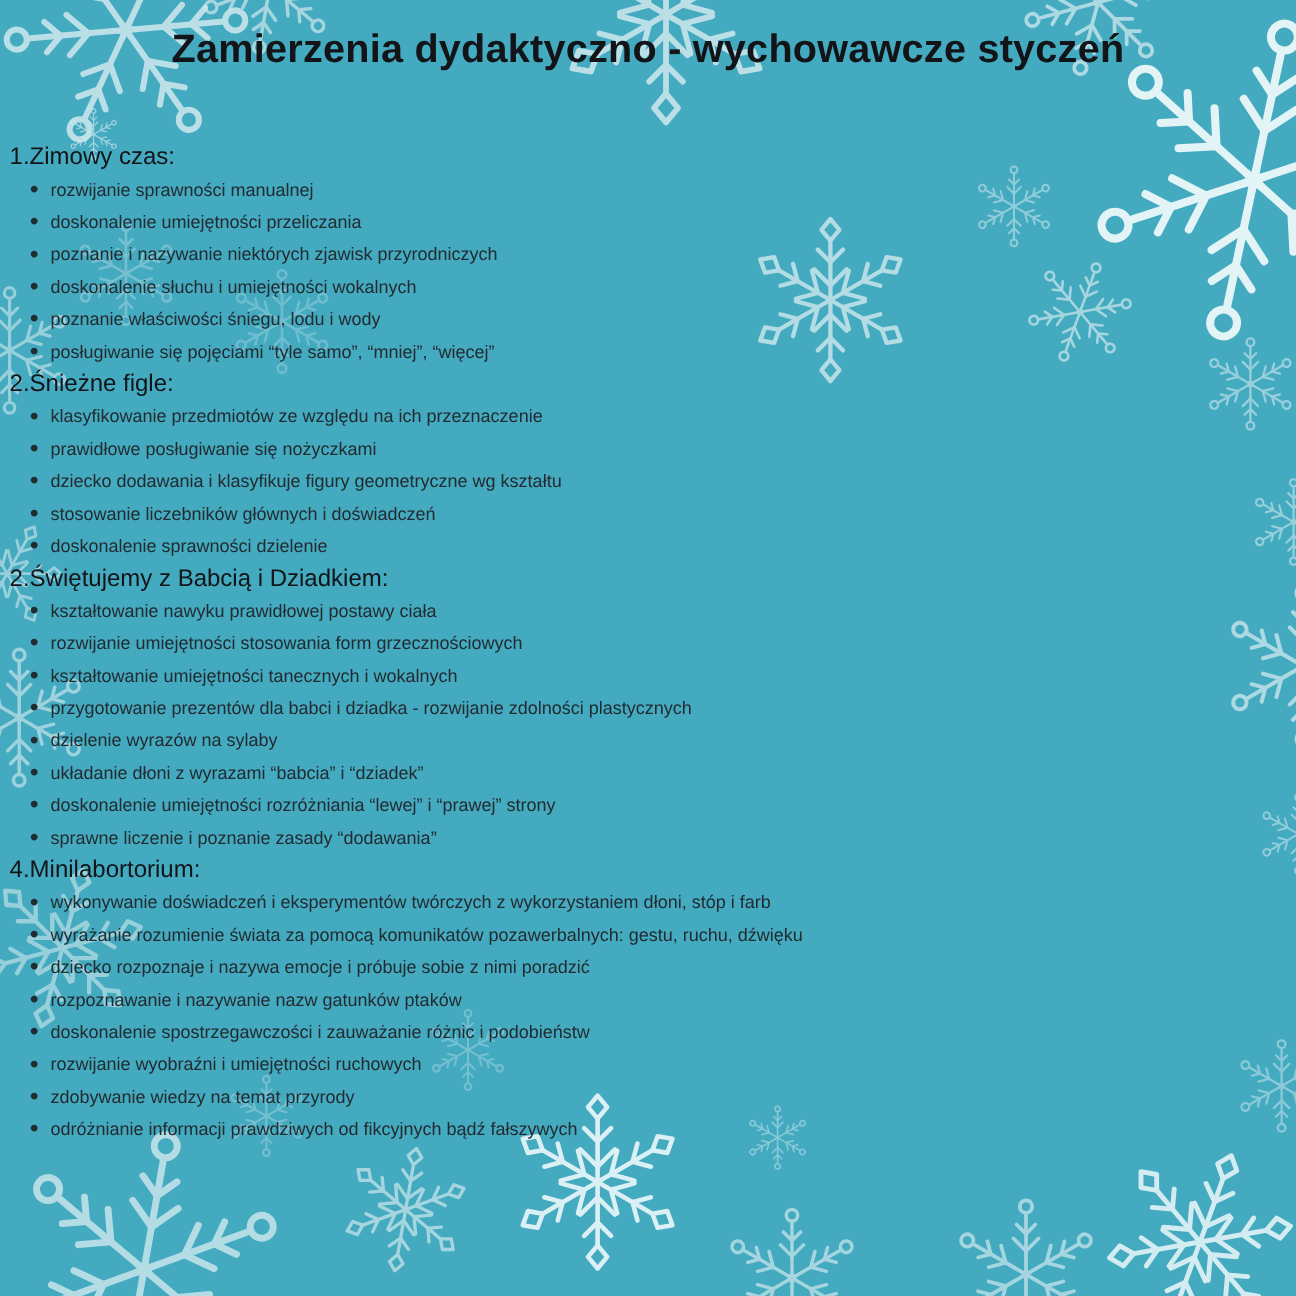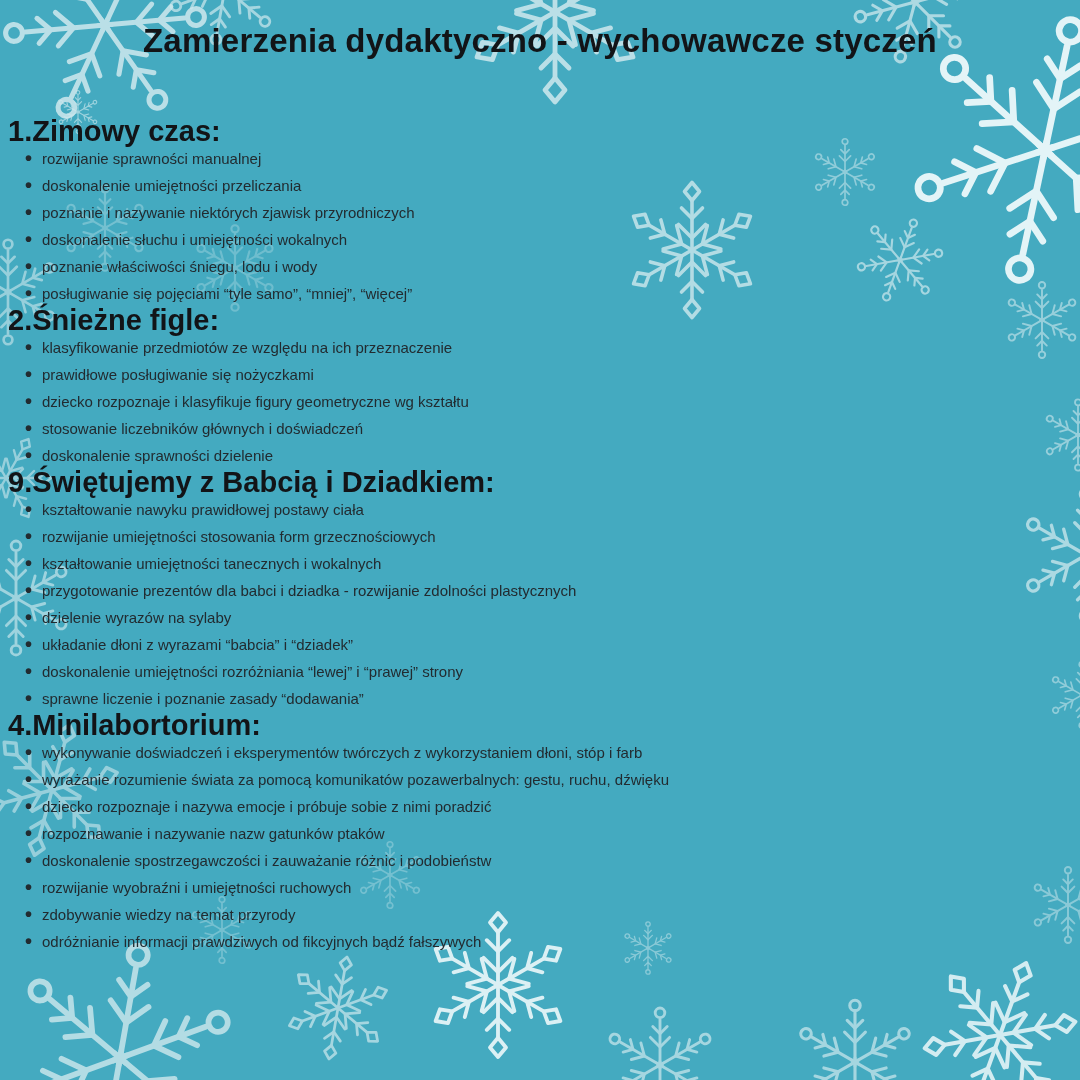--- a/index.html
+++ b/index.html
@@ -26,21 +26,21 @@
     margin: 0; text-align: center;
     font-size: 33px; font-weight: 800; letter-spacing: 0.2px;
     color: var(--heading-color);
     z-index: 2;
   }
   .content {
     position: absolute; left: 8px; top: 118px; right: 4px;
     color: var(--body-color); z-index: 2;
   }
   .sec-heading {
-    font-size: 29px; font-weight: 700; line-height: 27px;
+    font-size: 20px; font-weight: 400; line-height: 27px;
     color: var(--heading-color);
   }
   ul.sec-list { margin: 0; padding: 0; list-style: none; }
   ul.sec-list li {
     position: relative; padding-left: 34px;
     font-size: 15px; line-height: 27px;
   }
   ul.sec-list li::before {
     content: "\2022";
     position: absolute; left: 17px; top: 0;
@@ -124,25 +124,25 @@
         <li>doskonalenie umiejętności przeliczania</li>
         <li>poznanie i nazywanie niektórych zjawisk przyrodniczych</li>
         <li>doskonalenie słuchu i umiejętności wokalnych</li>
         <li>poznanie właściwości śniegu, lodu i wody</li>
         <li>posługiwanie się pojęciami “tyle samo”, “mniej”, “więcej”</li>
       </ul>
       <div class="sec-heading">2.Śnieżne figle:</div>
       <ul class="sec-list">
         <li>klasyfikowanie przedmiotów ze względu na ich przeznaczenie</li>
         <li>prawidłowe posługiwanie się nożyczkami</li>
-        <li>dziecko rozpoznaje i klasyfikuje figury geometryczne wg kształtu</li>
+        <li>dziecko dodawania i klasyfikuje figury geometryczne wg kształtu</li>
         <li>stosowanie liczebników głównych i doświadczeń</li>
         <li>doskonalenie sprawności dzielenie</li>
       </ul>
-      <div class="sec-heading">9.Świętujemy z Babcią i Dziadkiem:</div>
+      <div class="sec-heading">2.Świętujemy z Babcią i Dziadkiem:</div>
       <ul class="sec-list">
         <li>kształtowanie  nawyku prawidłowej postawy ciała</li>
         <li>rozwijanie umiejętności stosowania form grzecznościowych</li>
         <li>kształtowanie umiejętności tanecznych i wokalnych</li>
         <li>przygotowanie prezentów dla babci i dziadka - rozwijanie zdolności plastycznych</li>
         <li>dzielenie wyrazów na sylaby</li>
         <li>układanie dłoni z wyrazami “babcia” i “dziadek”</li>
         <li>doskonalenie umiejętności rozróżniania “lewej” i  “prawej” strony</li>
         <li>sprawne liczenie i poznanie zasady “dodawania”</li>
       </ul>

